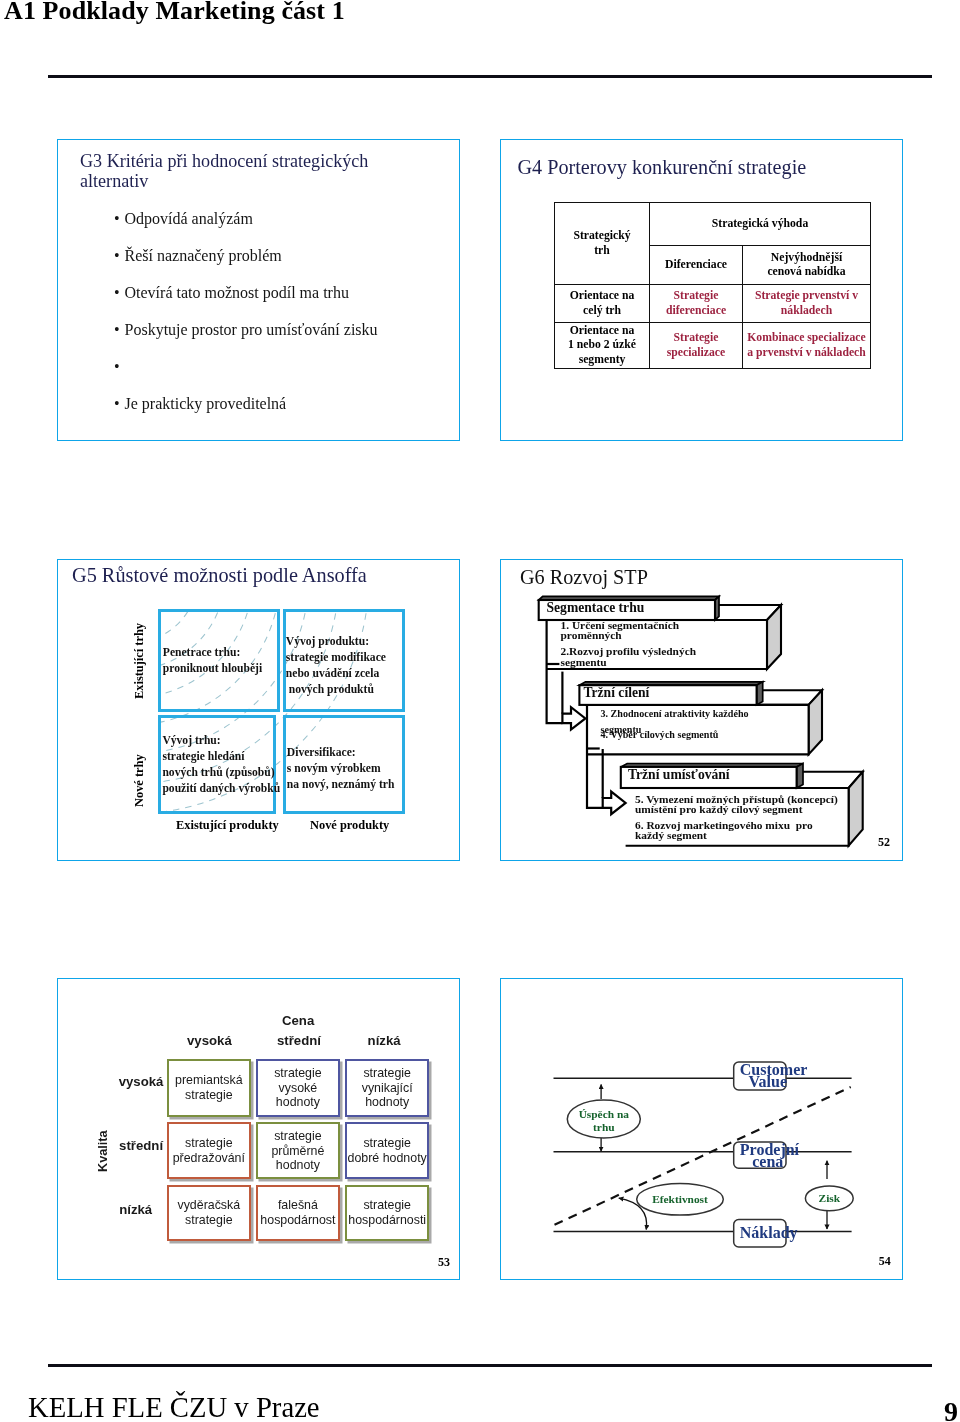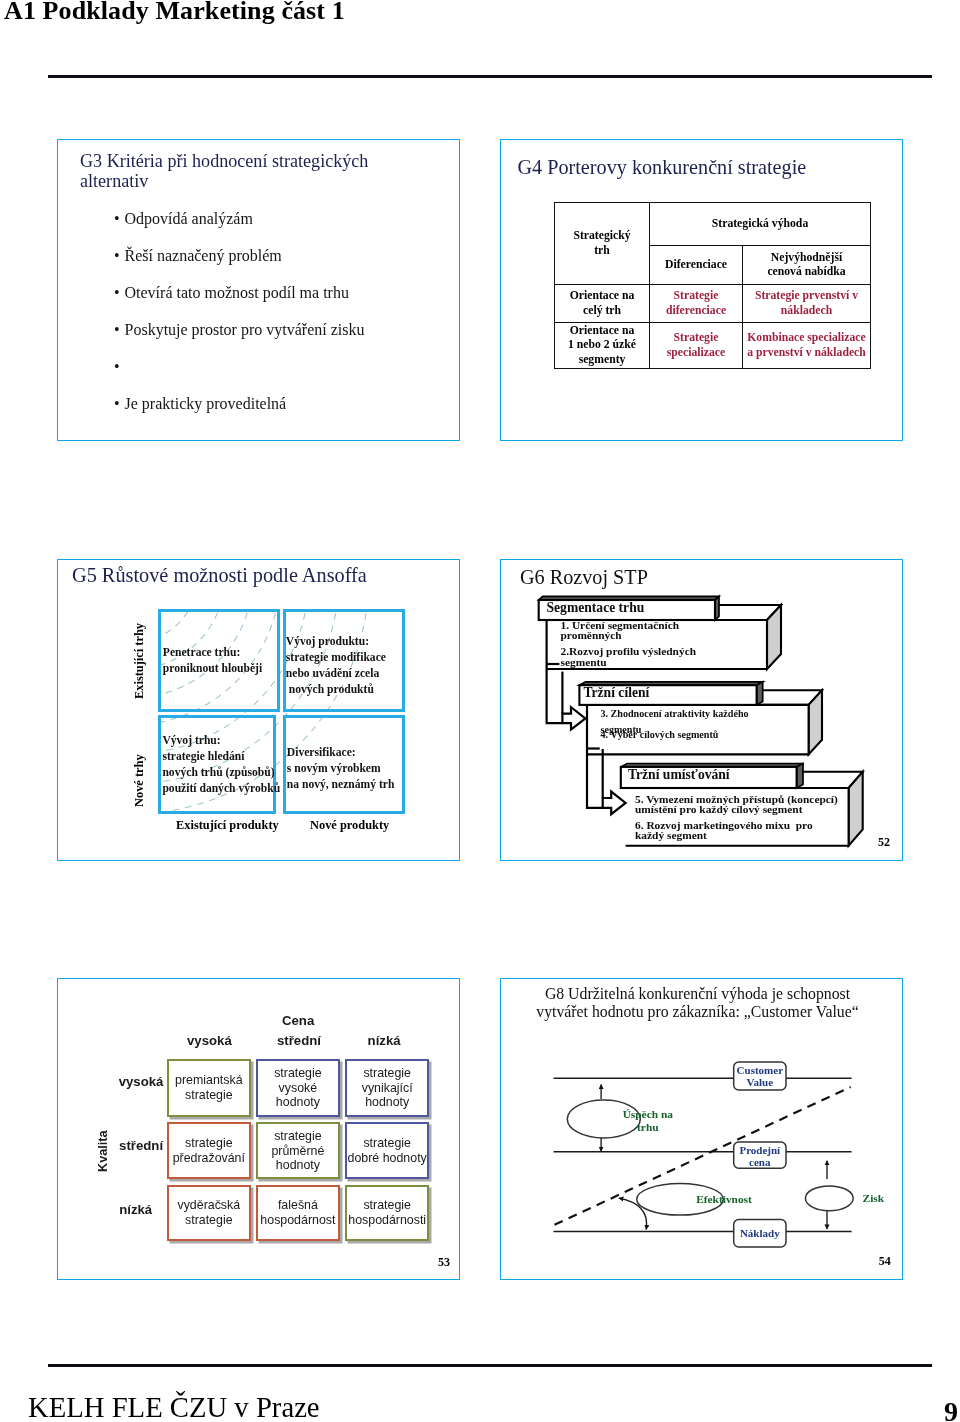--- a/index.html
+++ b/index.html
@@ -92,24 +92,24 @@
   #g7 .ch2{left:219px;top:54.5px;}
   #g7 .ch3{left:309.6px;top:54.5px;}
   #g7 .rh1{left:60.7px;top:95.8px;}
   #g7 .rh2{left:61.1px;top:160.2px;}
   #g7 .rh3{left:61.2px;top:223.5px;}
   #g7 .vhdr{left:37.5px;top:193px;}
   
   #g8{left:500px;top:978px;width:403px;height:302px;}
   #g8 .s-title{left:11.5px;top:6.4px;width:370px;font-size:15.78px;line-height:17.6px;color:#111;text-align:center;white-space:pre;}
   #g8 .g8svg{position:absolute;left:0;top:0;width:403px;height:302px;}
-  #g8 .boxlab{position:absolute;font-family:"Liberation Serif",serif;font-weight:bold;font-size:11px;
-              line-height:12.8px;color:#1f3a80;text-align:center;white-space:pre;width:56px;}
+  #g8 .boxlab{position:absolute;font-family:"Liberation Serif",serif;font-weight:bold;font-size:16px;
+              line-height:12.8px;color:#1f3a80;text-align:center;white-space:pre;width:56px;margin-left:8px;}
   #g8 .elab{position:absolute;font-family:"Liberation Serif",serif;font-weight:bold;font-size:11.4px;
-            line-height:12.8px;color:#16632d;text-align:center;white-space:pre;padding-left:44px;}
+            line-height:12.8px;color:#16632d;text-align:center;white-space:pre;}
   #g8 .pagenum{position:absolute;left:377.8px;top:276px;font-family:"Liberation Serif",serif;font-weight:bold;font-size:12px;line-height:12px;}
   #g8 .b1{left:230.8px;top:84.5px;}
   #g8 .b2{left:230.8px;top:164.5px;}
   #g8 .b3{left:230.8px;top:248px;}
   #g8 .e1{left:66.8px;top:129px;width:72px;}
   #g8 .e2{left:136px;top:213.5px;width:86px;}
   #g8 .e3{left:304.3px;top:212.5px;width:48px;}
   .g4-c1{width:95px;}
   .g4-c2{width:93px;}
   .g4-c3{width:128px;}
@@ -135,21 +135,21 @@
       <div class="bitem">
           <span class="bdot">•</span>
           <span class="btext">Řeší naznačený problém</span>
         </div>
       <div class="bitem">
           <span class="bdot">•</span>
           <span class="btext">Otevírá tato možnost podíl ma trhu</span>
         </div>
       <div class="bitem">
           <span class="bdot">•</span>
-          <span class="btext">Poskytuje prostor pro vytváření zisku</span>
+          <span class="btext">Poskytuje prostor pro umísťování zisku</span>
         </div>
       <div class="bitem">
           <span class="bdot">•</span>
         </div>
       <div class="bitem">
           <span class="bdot">•</span>
           <span class="btext">Je prakticky proveditelná</span>
         </div>
     </div>
   </div>
@@ -323,22 +323,20 @@
     <div class="cell r3 c1" style="border-color: rgb(192, 91, 60);">vyděračská
 strategie</div>
     <div class="cell r3 c2" style="border-color: rgb(192, 91, 60);">falešná
 hospodárnost</div>
     <div class="cell r3 c3" style="border-color: rgb(123, 143, 63);">strategie
 hospodárnosti</div>
     <div class="pagenum">53</div>
   </div>
 
   <div class="slide" id="g8">
-    <div class="s-title">G8 Udržitelná konkurenční výhoda je schopnost
-vytvářet hodnotu pro zákazníka: „Customer Value“</div>
     <svg class="g8svg" viewBox="0 0 403 302">
       <defs>
         <marker id="g8ah" viewBox="0 0 10 10" refX="9" refY="5" markerWidth="4" markerHeight="4" orient="auto-start-reverse">
           <path d="M0 0 L10 5 L0 10 z" fill="#111"></path>
         </marker>
       </defs>
       <g stroke="#1a1a1a" stroke-width="1.5" fill="none">
         <line x1="52.5" y1="99.2" x2="350.6" y2="99.2"></line>
         <line x1="52.5" y1="172.8" x2="350.6" y2="172.8"></line>
         <line x1="52.5" y1="252.6" x2="350.6" y2="252.6"></line>

